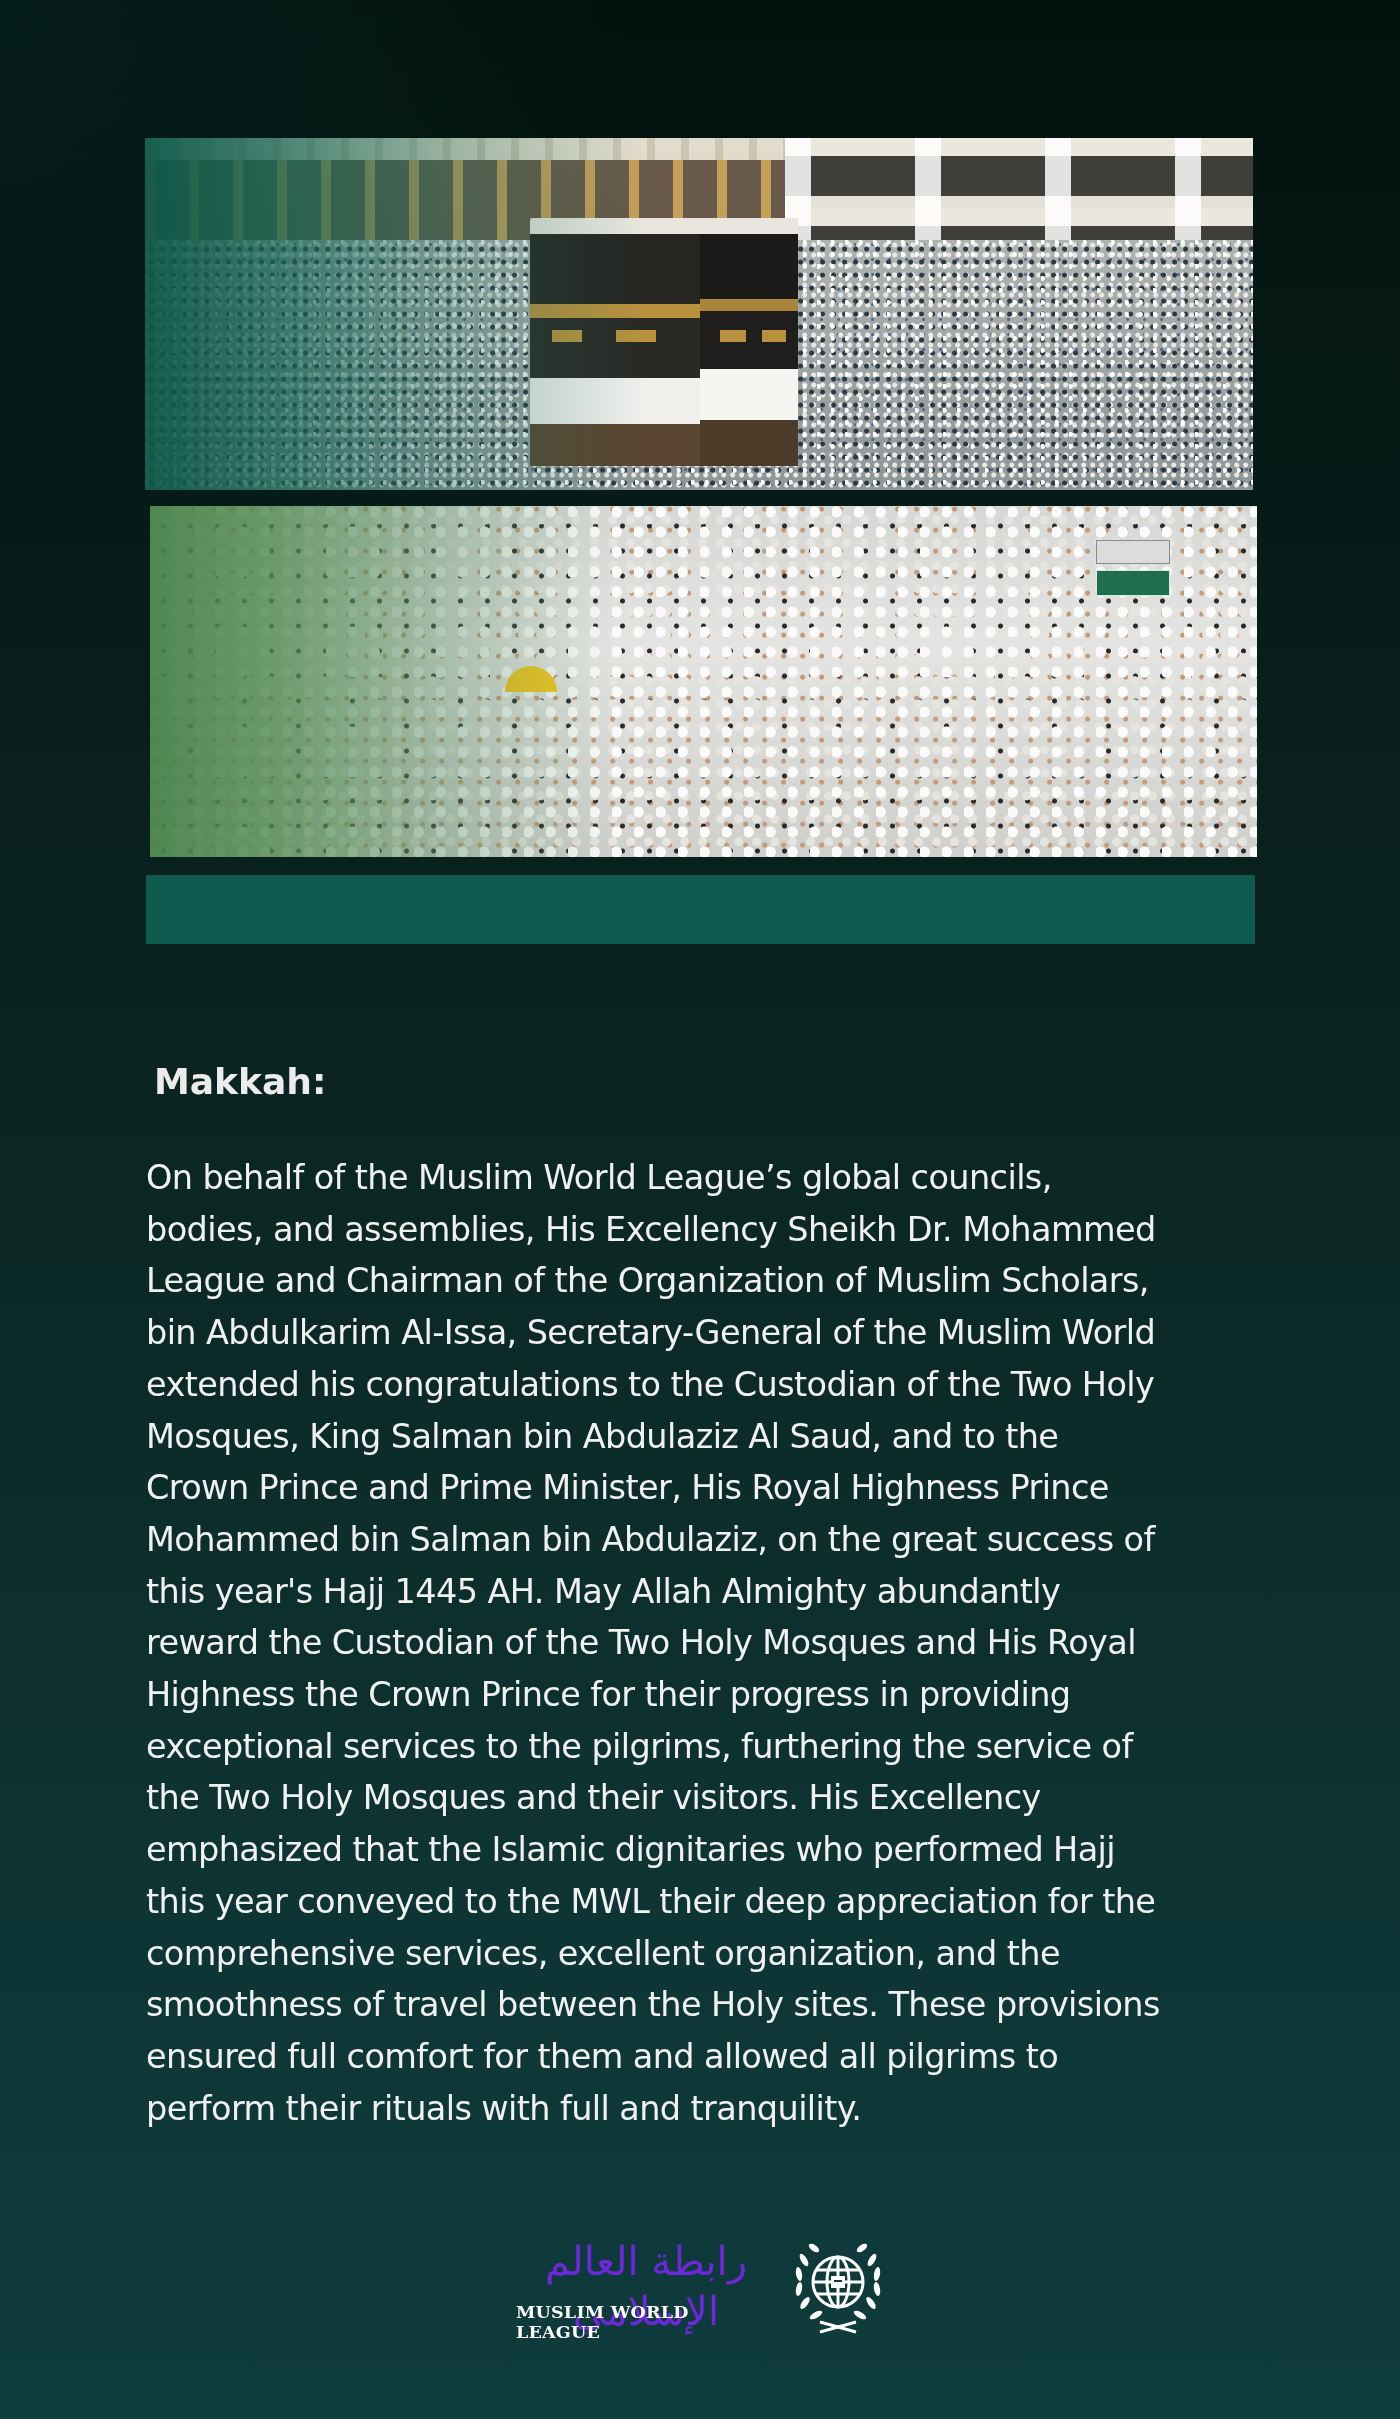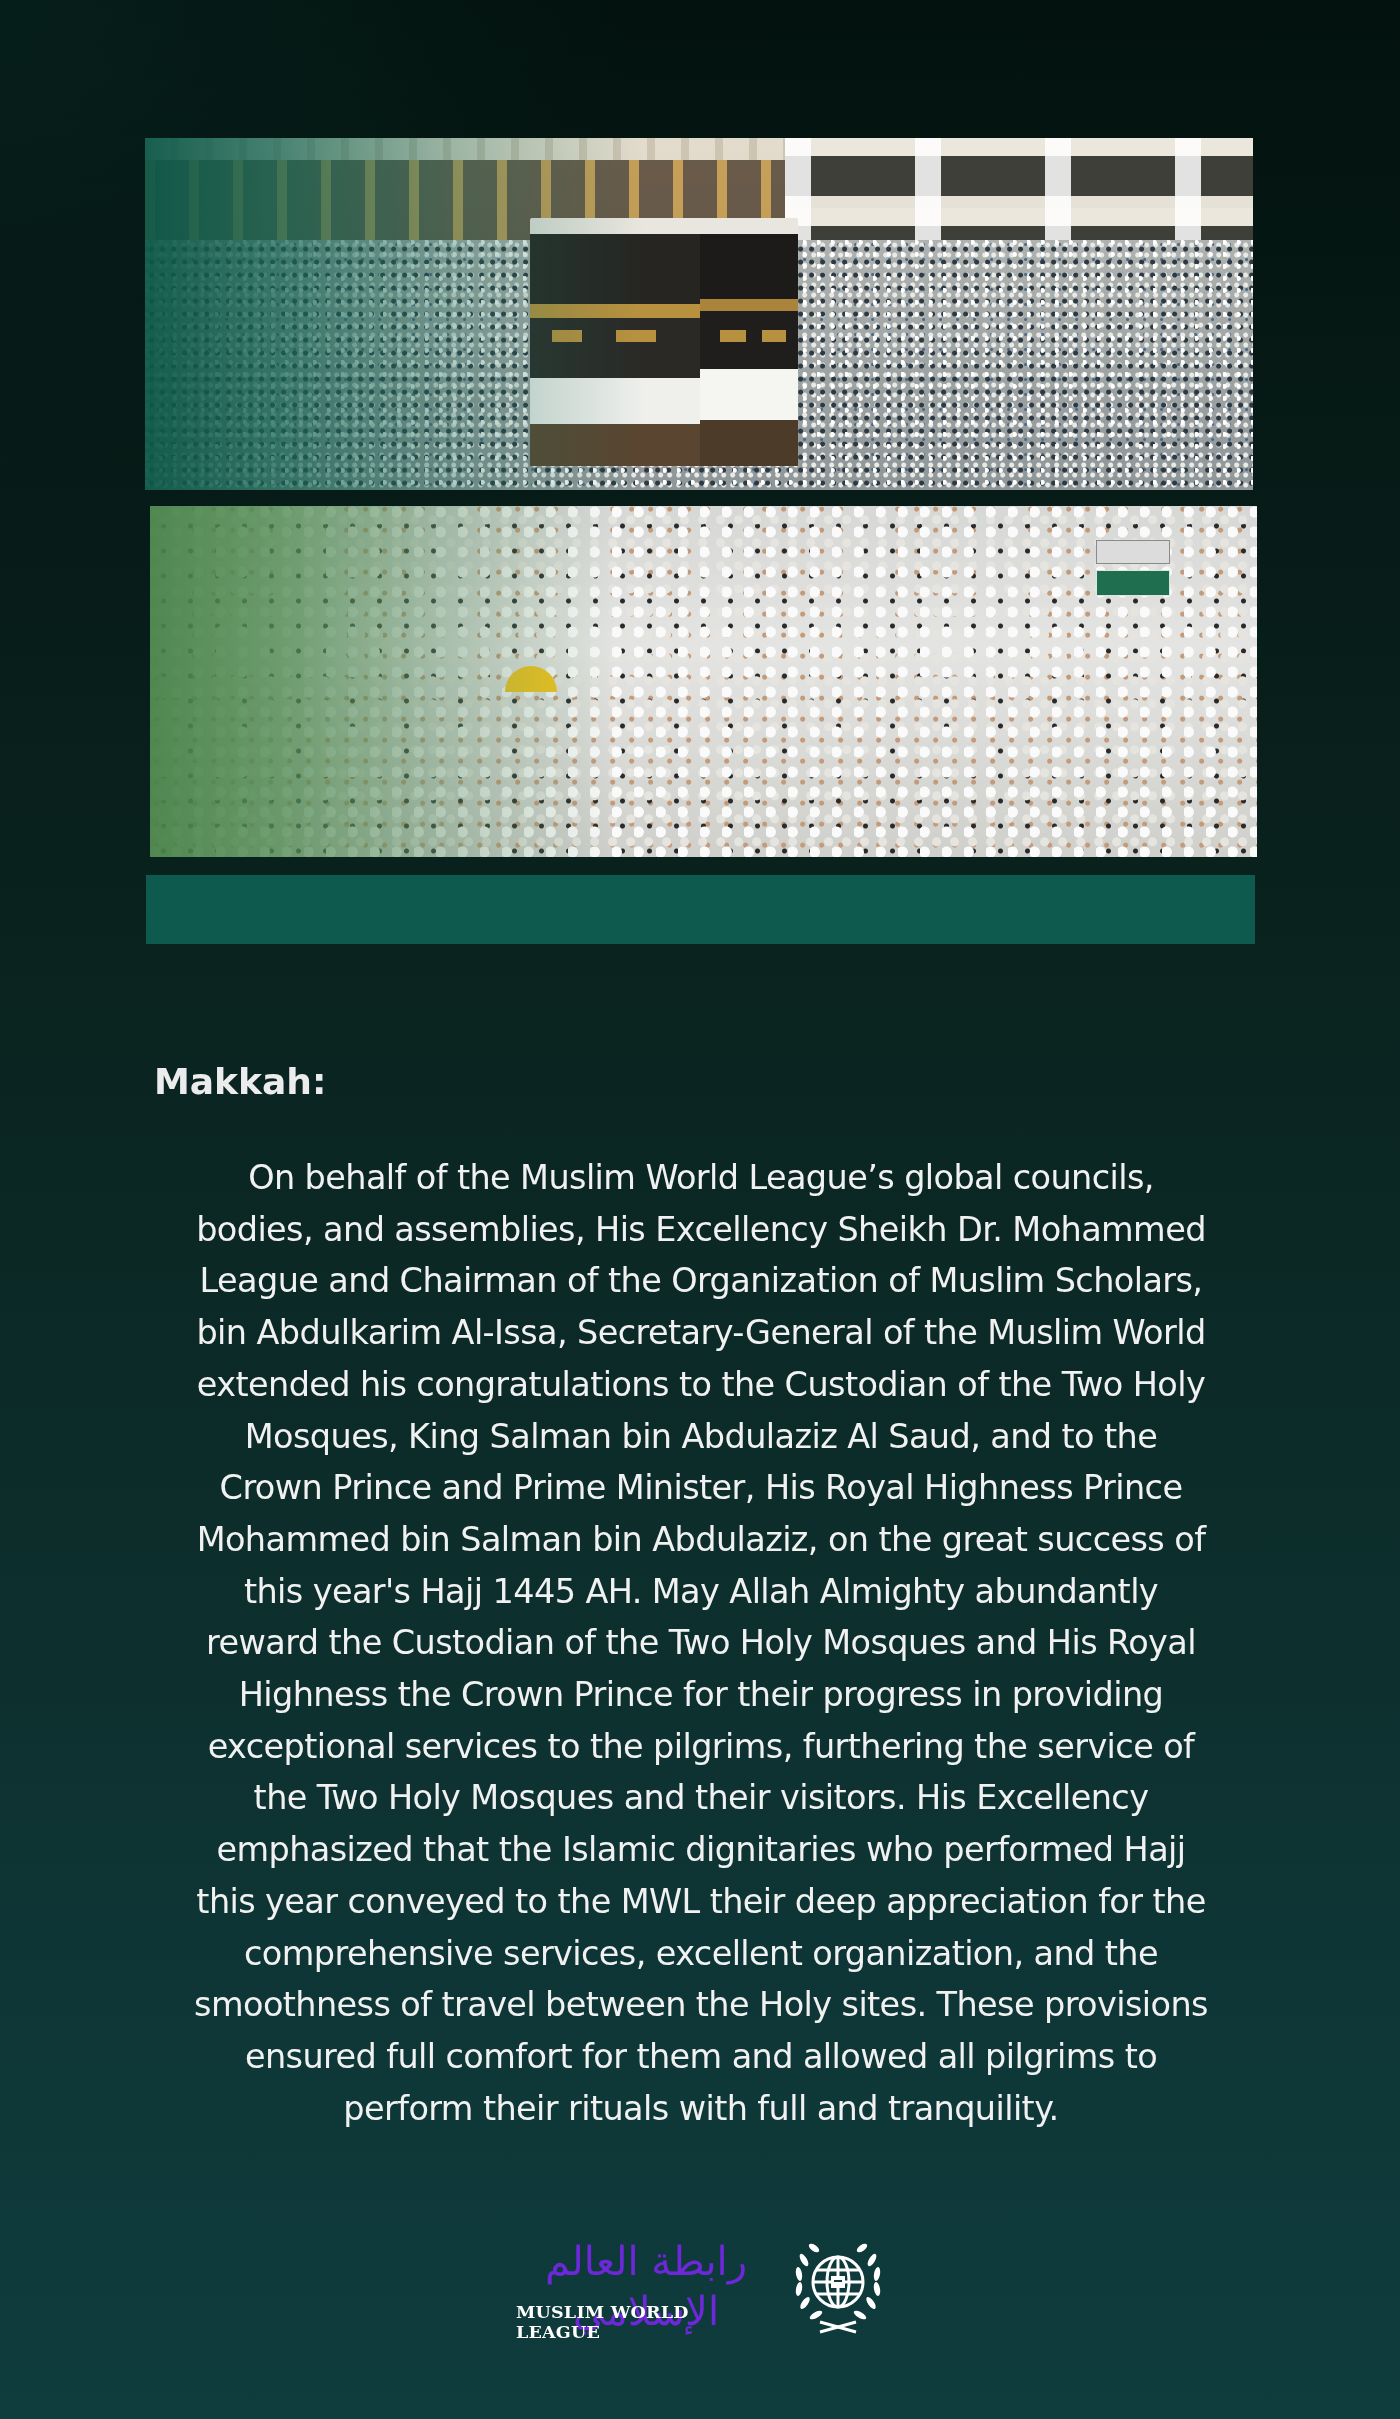--- a/index.html
+++ b/index.html
@@ -97,21 +97,20 @@
       line-height: 44px;
       margin: 8px;
     }
     .body-text {
       margin: 48px 0 0 0;
       color: #f1f1f1;
       font-family: "DejaVu Sans", sans-serif;
       font-size: 33.5px;
       line-height: 51.7px;
       letter-spacing: -0.6px;
-      text-align: center;
     }
     .body-text .line { display: block; white-space: nowrap; }
 
     
     .logo { position: absolute; left: 516px; top: 2236px; width: 370px; height: 100px; }
     .logo-arabic {
       position: absolute; left: 0; top: 0; width: 260px; text-align: center;
       color: #6d28d9; font-family: "DejaVu Serif", serif; font-size: 40px; line-height: 50px;
       direction: rtl;
     }

